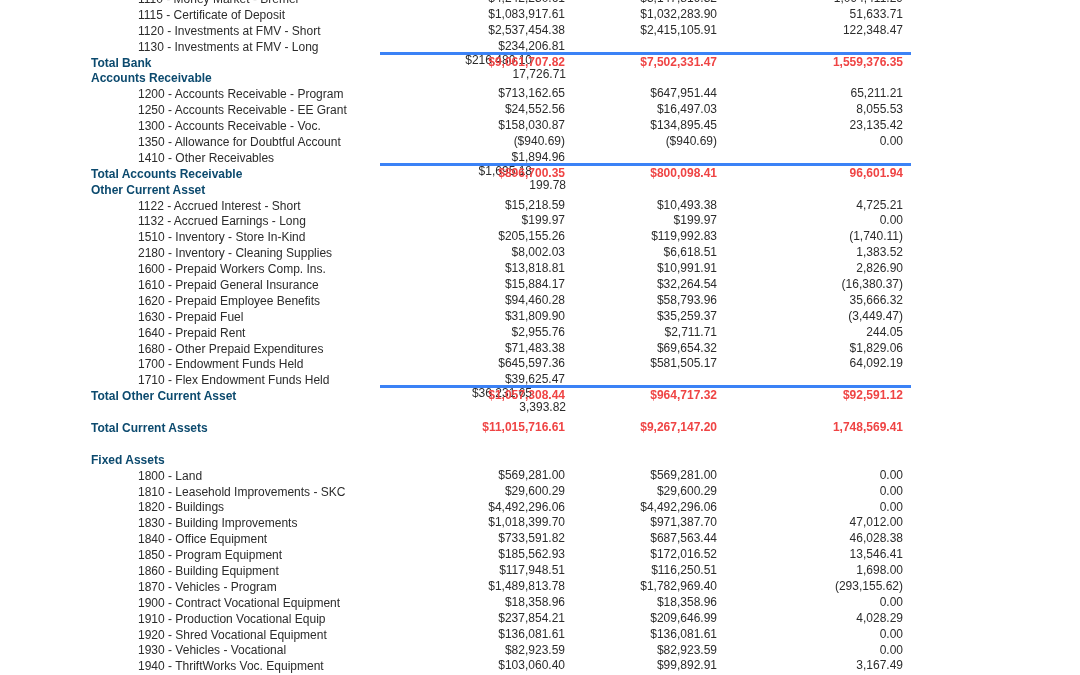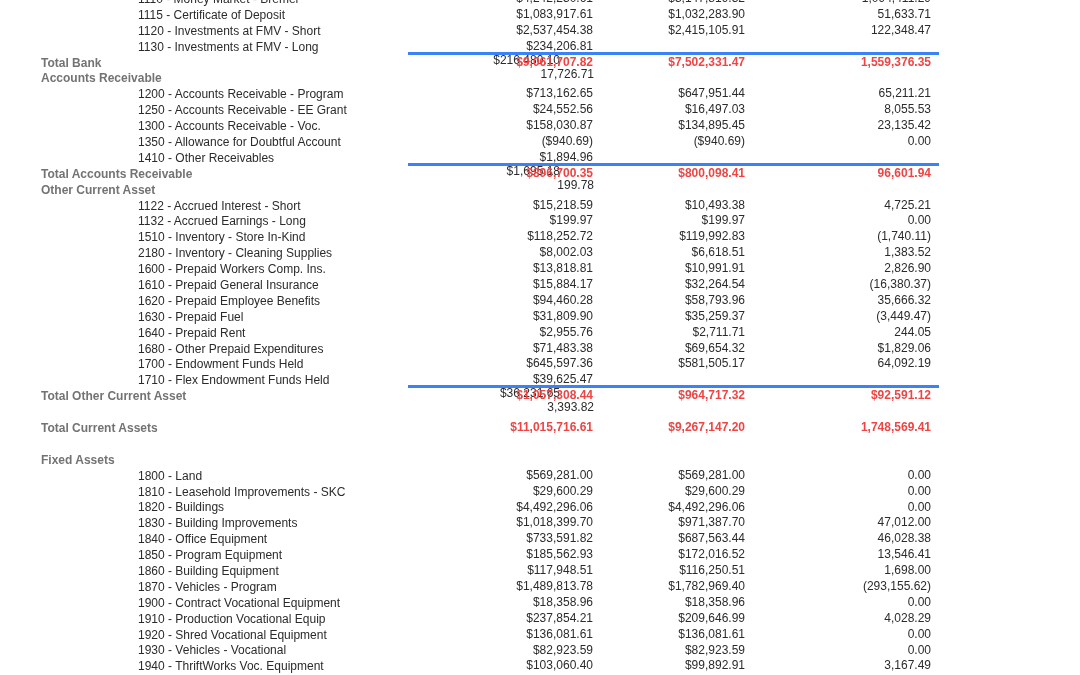--- a/index.html
+++ b/index.html
@@ -3,29 +3,29 @@
 <meta charset="utf-8">
 <style>
   html, body { margin:0; padding:0; }
   body {
     width:1080px; height:675px; overflow:hidden; background:#ffffff;
     font-family:"Liberation Sans", sans-serif; position:relative;
   }
   .sheet { position:absolute; top:-9px; left:0; width:1080px; }
   .row {
     display:flex; height:15.9px; align-items:center;
-    font-size:12px; color:#2b2b2b; white-space:nowrap;gap:28px;
+    font-size:12px; color:#2b2b2b; white-space:nowrap;
   }
   .name  { width:380px; box-sizing:border-box; padding-left:138px; overflow:hidden; }
   .nums  { display:flex; width:531px; height:100%; align-items:flex-start; box-sizing:border-box; }
   .v     { display:inline-block; text-align:right; box-sizing:border-box; }
   .v1    { width:185px; }
   .v2    { width:152px; }
   .v3    { width:194px; padding-right:8px; }
-  .row.section .name, .row.total .name { padding-left:41px; font-weight:bold; color:#737373; }
+  .row.section .name, .row.total .name { padding-left:91px; font-weight:bold; color:#0c4a6e; }
   .row.total .v { font-weight:bold; color:#ef4444; }
   .row.rule .nums { border-bottom:3px solid #3b82f6;flex-direction:column; }
   .row.blank { visibility:hidden; }
 </style>
 </head>
 <body>
 
 <div class="sheet">
     <div class="row account">
     <span class="name">1110 - Money Market - Bremer</span>
@@ -143,21 +143,21 @@
     <span class="name">1132 - Accrued Earnings - Long</span>
     <span class="nums">
       <span class="v v1">$199.97</span>
       <span class="v v2">$199.97</span>
       <span class="v v3">0.00</span>
     </span>
   </div>
     <div class="row account">
     <span class="name">1510 - Inventory - Store In-Kind</span>
     <span class="nums">
-      <span class="v v1">$118,252.72</span>
+      <span class="v v1">$205,155.26</span>
       <span class="v v2">$119,992.83</span>
       <span class="v v3">(1,740.11)</span>
     </span>
   </div>
     <div class="row account">
     <span class="name">2180 - Inventory - Cleaning Supplies</span>
     <span class="nums">
       <span class="v v1">$8,002.03</span>
       <span class="v v2">$6,618.51</span>
       <span class="v v3">1,383.52</span>

